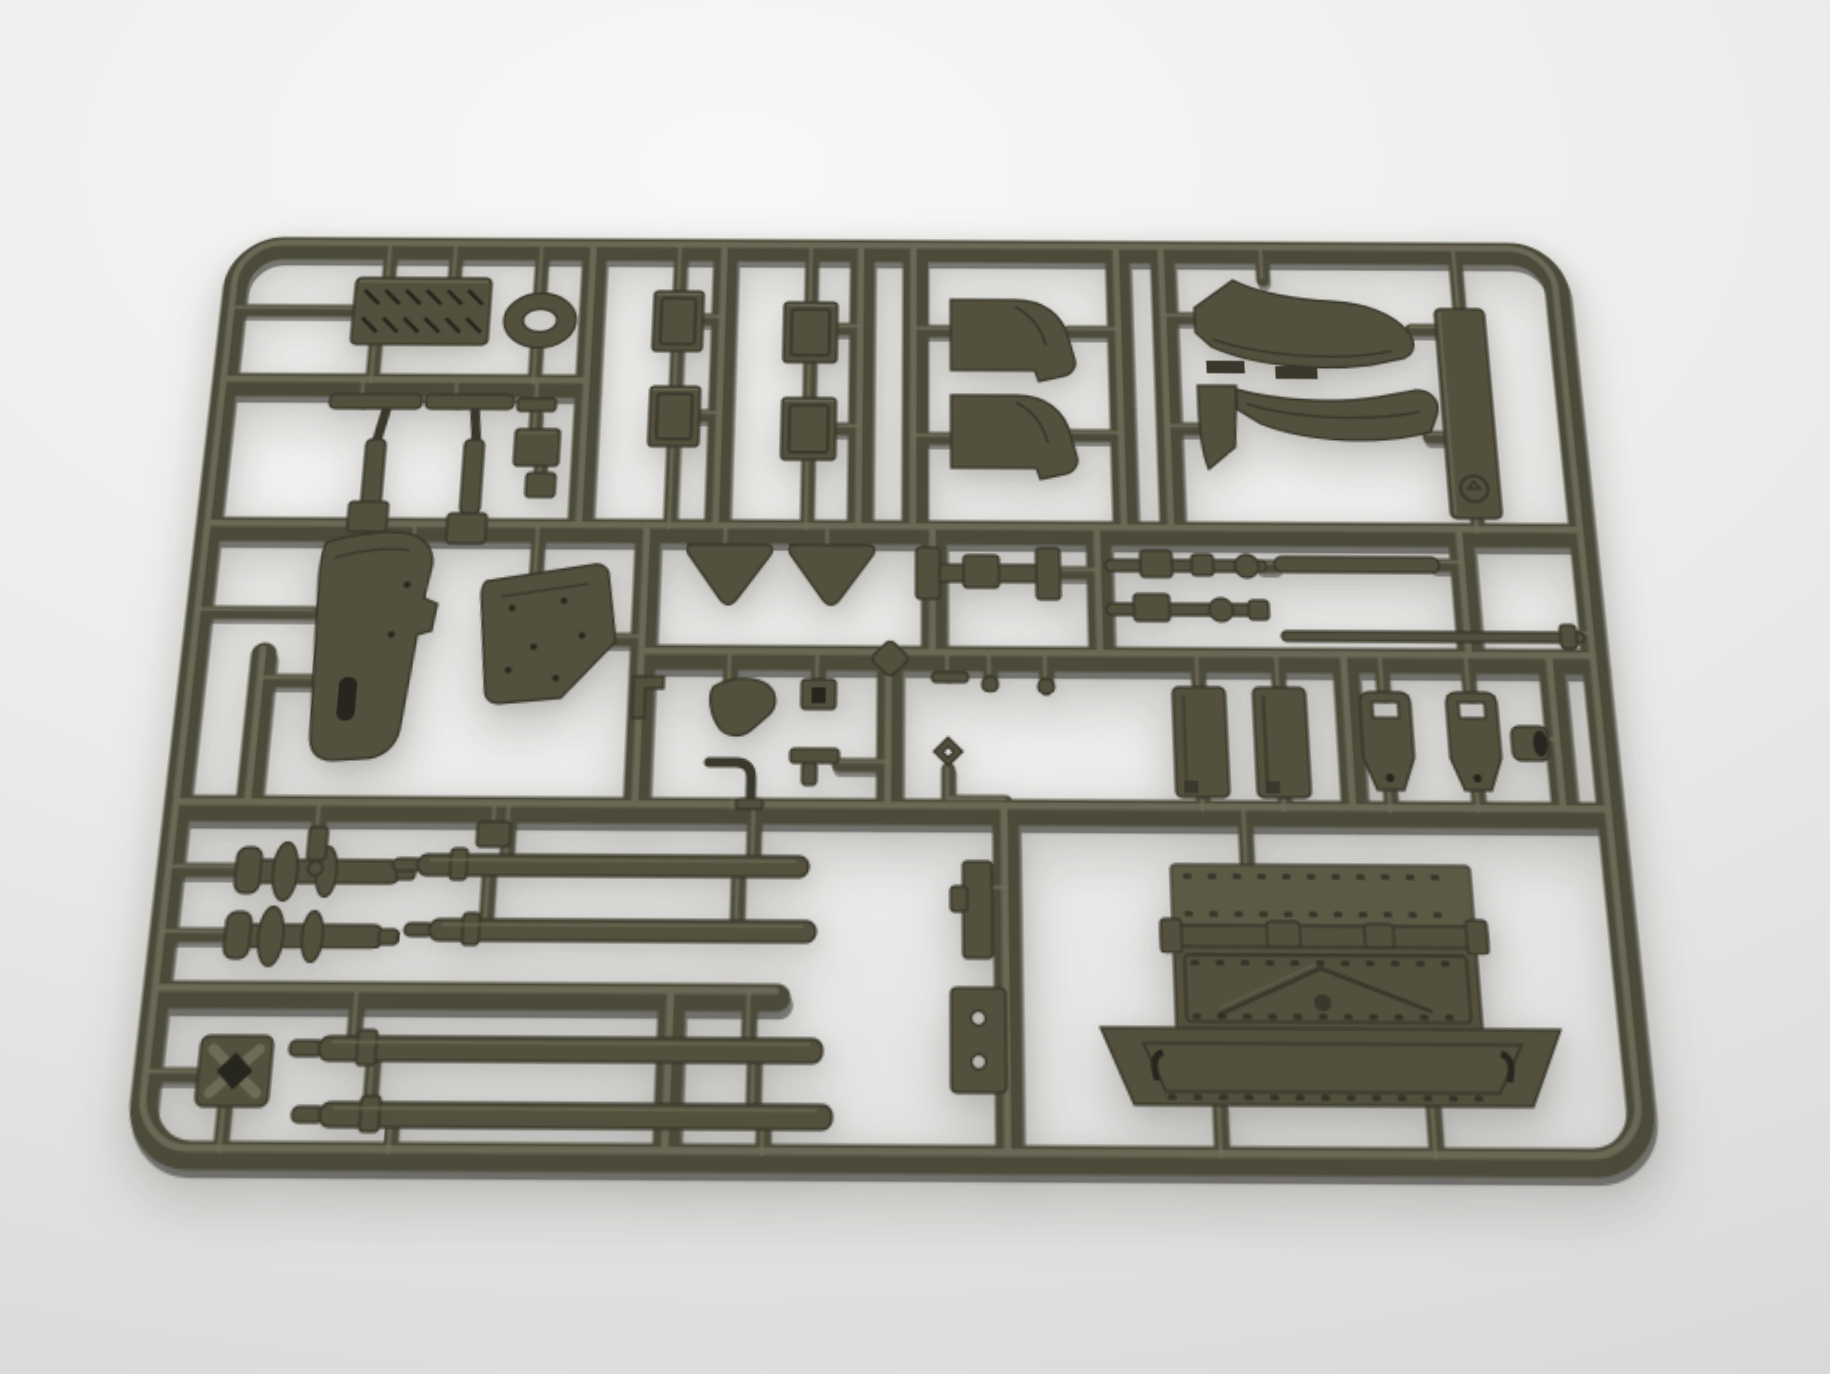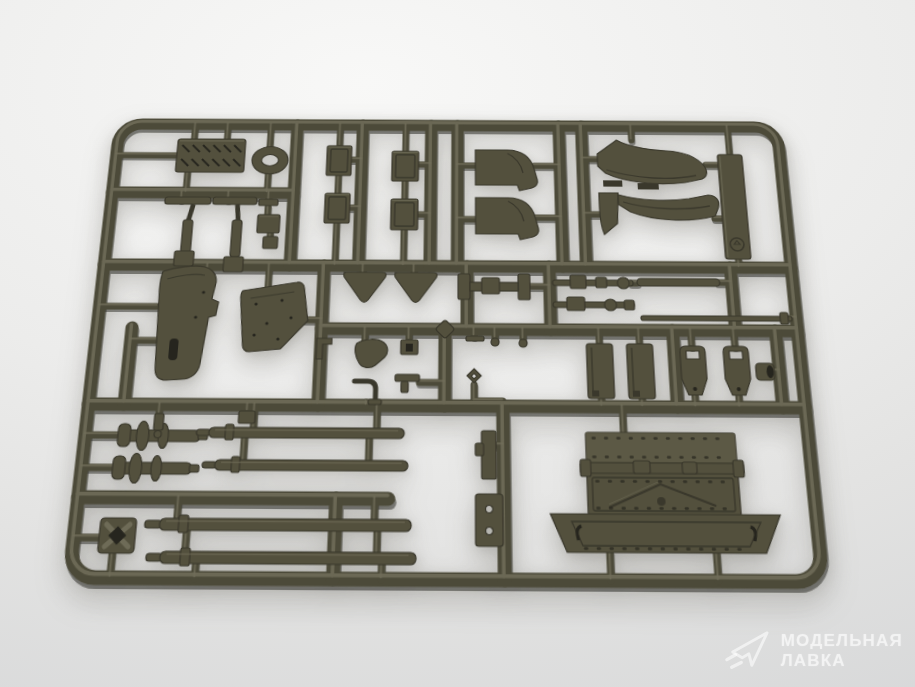--- a/index.html
+++ b/index.html
@@ -408,27 +408,14 @@
       <path class="rivets" d="M509,410.5 H636"></path>
       <path class="part" d="M464,416 L682,416 L666,451 L479,451 Z"></path>
       <path class="ln-d" stroke-width="1.3" d="M484,423 L663,423 L651,445 L494,445 Z"></path>
       <path class="ln-deep" stroke-width="3" d="M493,427 q-5,2 -4,8 l1,5"></path>
       <path class="ln-deep" stroke-width="3" d="M653,427 q5,2 4,8 l-1,5"></path>
       <path class="rivets" d="M496,447.5 H648"></path>
     </g>
   </svg>
   </div>
 
-  <div class="watermark">
-    <svg class="wm-logo" viewBox="0 0 50 46">
-      <g fill="none" stroke="currentColor" stroke-width="3" stroke-linejoin="round" stroke-linecap="round">
-        <path d="M46,4 L10,24 L20,30 L27,26 L30,38 Z"></path>
-        <path d="M4,32 l9,-5" stroke-width="3.5"></path>
-        <path d="M9,40 l10,-5" stroke-width="3.5"></path>
-      </g>
-    </svg>
-    <div class="wm-text">
-      <div>МОДЕЛЬНАЯ</div>
-      <div>ЛАВКА</div>
-    </div>
-  </div>
 
 </div>
 
 </body></html>

